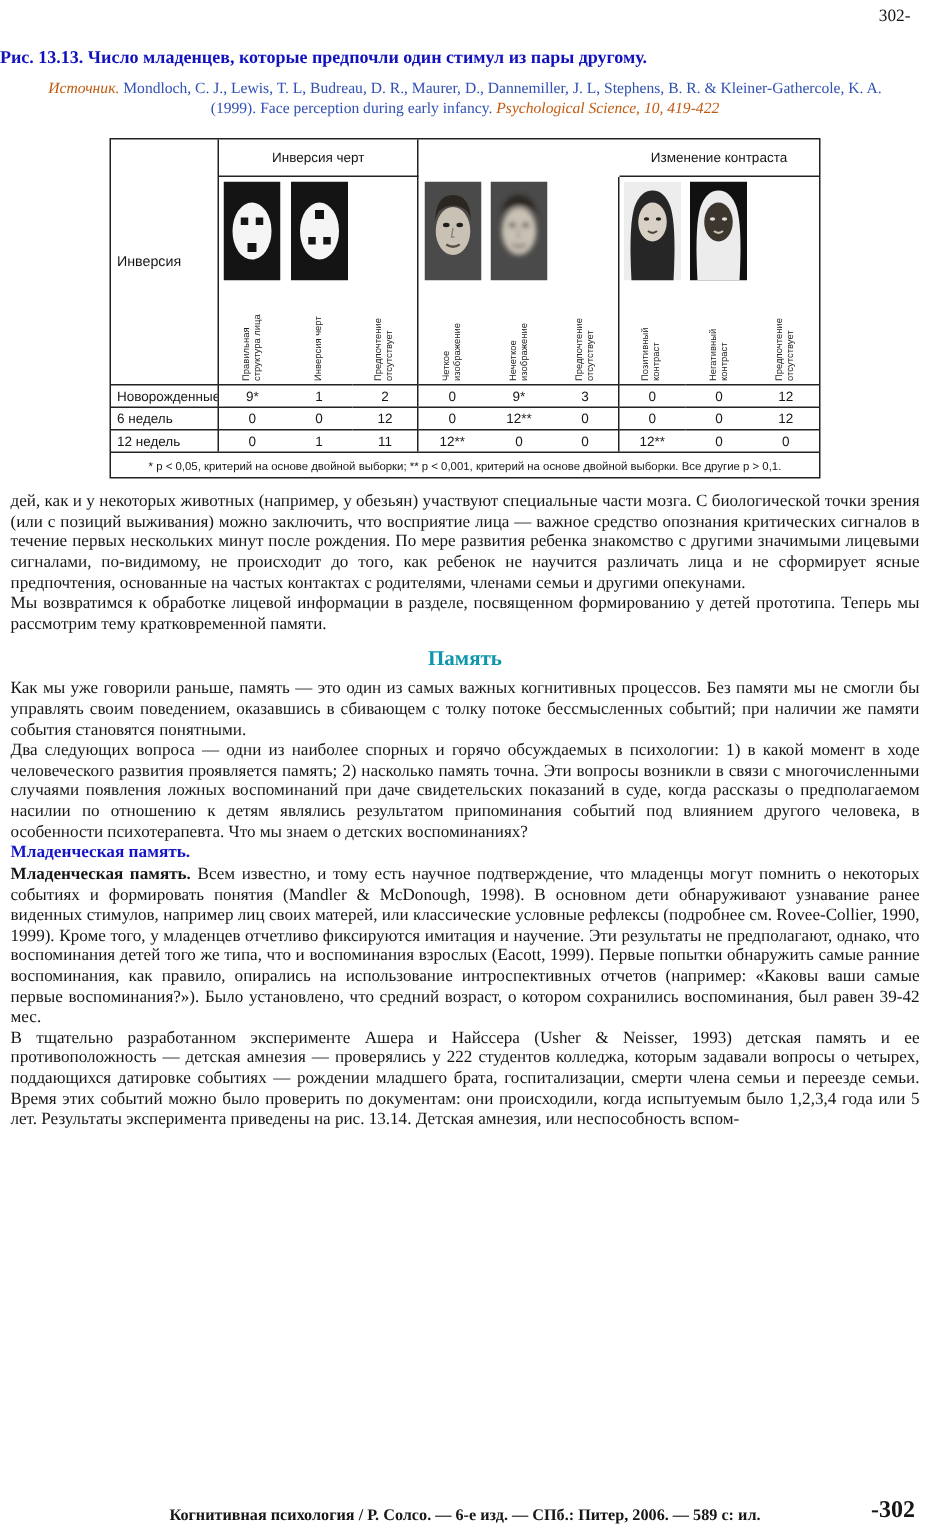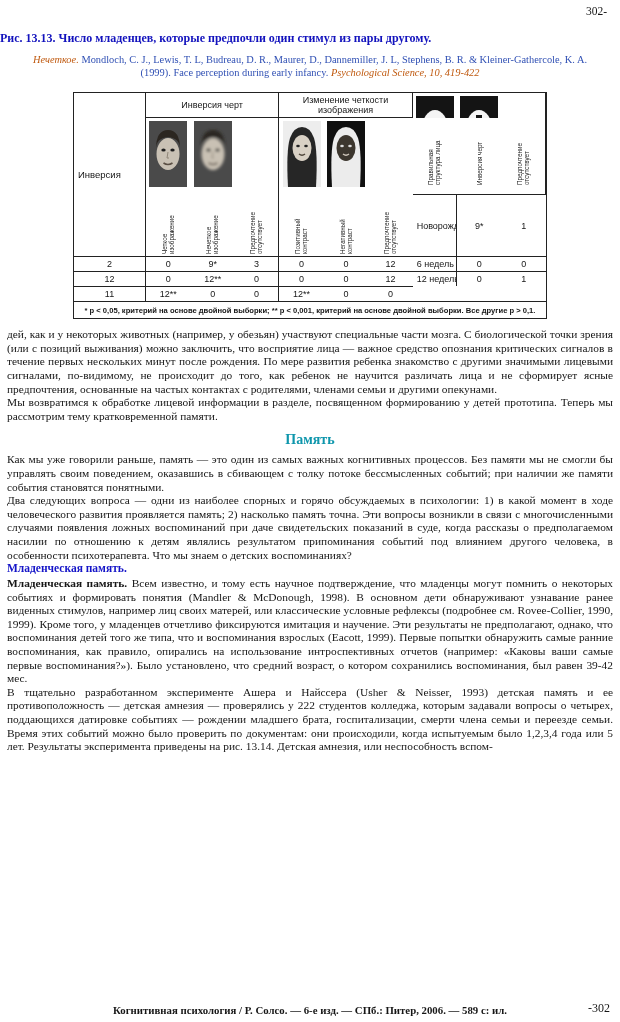--- a/index.html
+++ b/index.html
@@ -32,54 +32,54 @@
   .g2 { grid-column:5/8; border-right:1px solid #222; }
   .g3 { grid-column:8/11; }
   .sepr { border-right:1px solid #222; }
   .imgc { padding-top:3px; align-items:flex-start; }
   .lab span {
     display:block; writing-mode:vertical-rl; transform:rotate(180deg);
     height:58px; font-size:6.3px; line-height:7.4px; text-align:left; color:#1a1a1a;
   }
   .dlabel { justify-content:flex-start; padding-left:4px; border-right:1px solid #222; border-top:1px solid #222; font-size:9px; white-space:nowrap; }
   .dval { border-top:1px solid #222; font-size:9px; }
-  .fnote { grid-column:1/-1; border-top:1px solid #222; font-size:7.6px; justify-content:center; white-space:nowrap;font-weight:bold; }
+  .fnote { grid-column:1/-1; border-top:1px solid #222; font-size:7.6px; justify-content:center; white-space:nowrap; }
 
   .bodytext { padding:9px 7px 0; }
   .bodytext p { text-align:justify; font-size:11.4px; line-height:13.6px; }
   .lead-bold { font-weight:bold; }
   .h-memory { text-align:center; color:#0e96ac; font-weight:bold; font-size:14px; margin:9px 0 5px; }
   .running-head { color:#1414c8; font-weight:bold; font-size:10px; margin:17px 0 3px; }
   .h-infant { color:#1414c8; font-weight:bold; font-size:11.5px; margin:0 0 3px; }
 
   .footer { position:absolute; bottom:6px; left:0; width:100%; text-align:center; font-weight:bold; font-size:10.8px; }
-  .footer-page { position:absolute; bottom:6px; right:10px; font-weight:normal; font-size:12px; }
+  .footer-page { position:absolute; bottom:6px; right:10px; font-weight:bold; font-size:16px; }
 </style>
 </head>
 <body>
 
 <div class="page">
 
   <div class="pagenum-top">302-</div>
 
   <div class="fig-title">Рис. 13.13. Число младенцев, которые предпочли один стимул из пары другому.</div>
 
   <div class="fig-source">
-    <span class="src-orange">Нечеткое.</span>
+    <span class="src-orange">Источник.</span>
     <span class="src-blue">Mondloch, C. J., Lewis, T. L, Budreau, D. R., Maurer, D., Dannemiller, J. L, Stephens, B. R. &amp; Kleiner-Gathercole, K. A. (1999).</span>
     <span class="src-blue">Face perception during early infancy.</span>
     <span class="src-orange">Psychological Science, 10, 419-422</span>
   </div>
 
   <div class="figure-box">
     <div class="fig-grid">
 
       <div class="cell age">Инверсия</div>
       <div class="cell gtitle g1">Инверсия черт</div>
-      <div class="cell gtitle g2">Изменение четкости изображения</div>
+      <div class="cell gtitle g3">Изменение контраста</div>
 
       <div class="cell imgc">
         <svg viewBox="0 0 38 66" width="38" height="66">
           <rect width="38" height="66" fill="#141414"></rect>
           <ellipse cx="19" cy="33" rx="13" ry="19" fill="#f5f5f5"></ellipse>
           <rect x="11.5" y="24" width="5" height="5" fill="#141414"></rect>
           <rect x="21.5" y="24" width="5" height="5" fill="#141414"></rect>
           <rect x="16" y="41" width="6" height="6" fill="#141414"></rect>
         </svg>
       </div>

